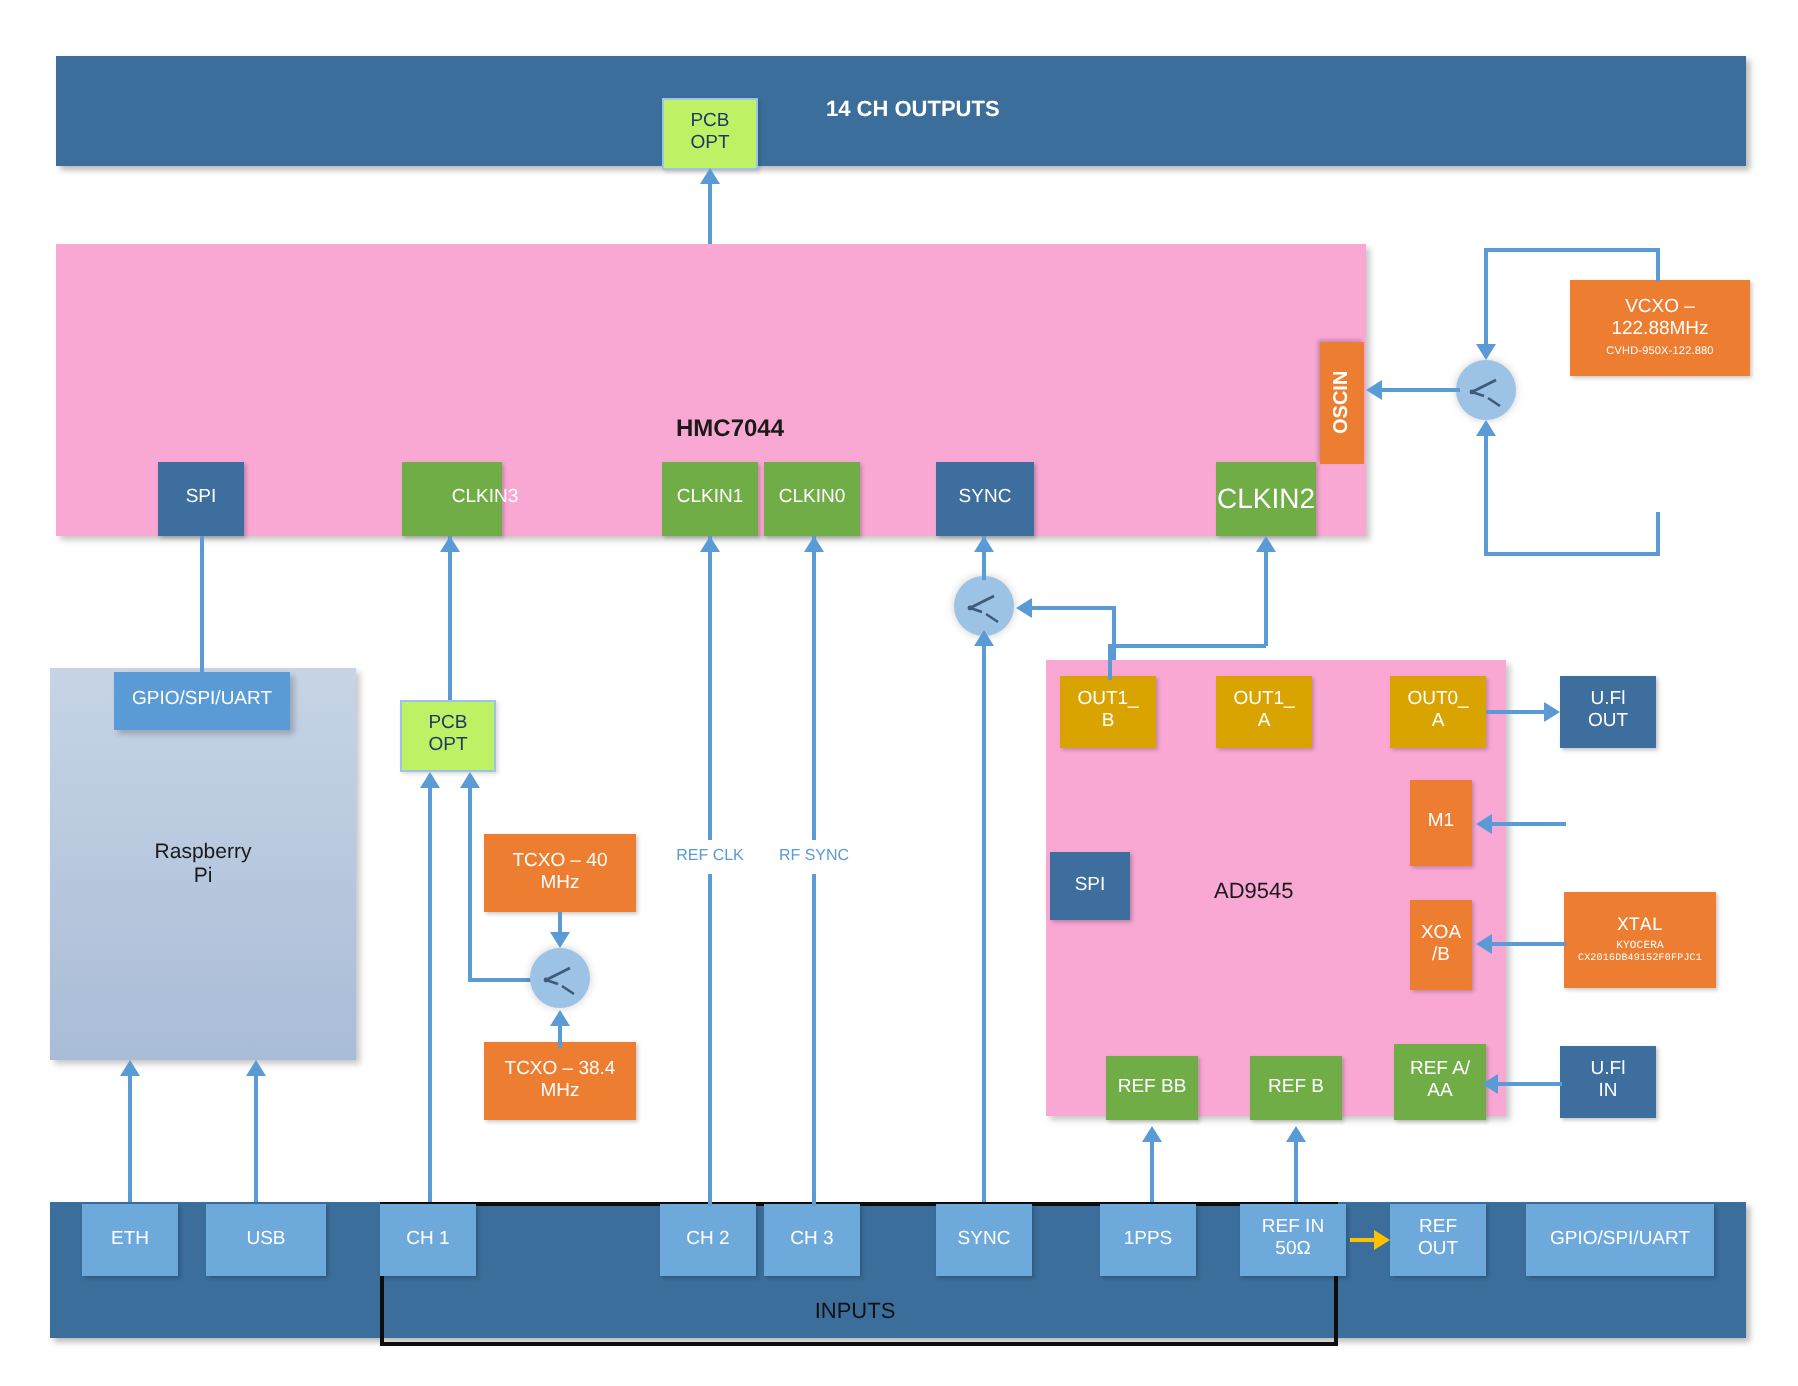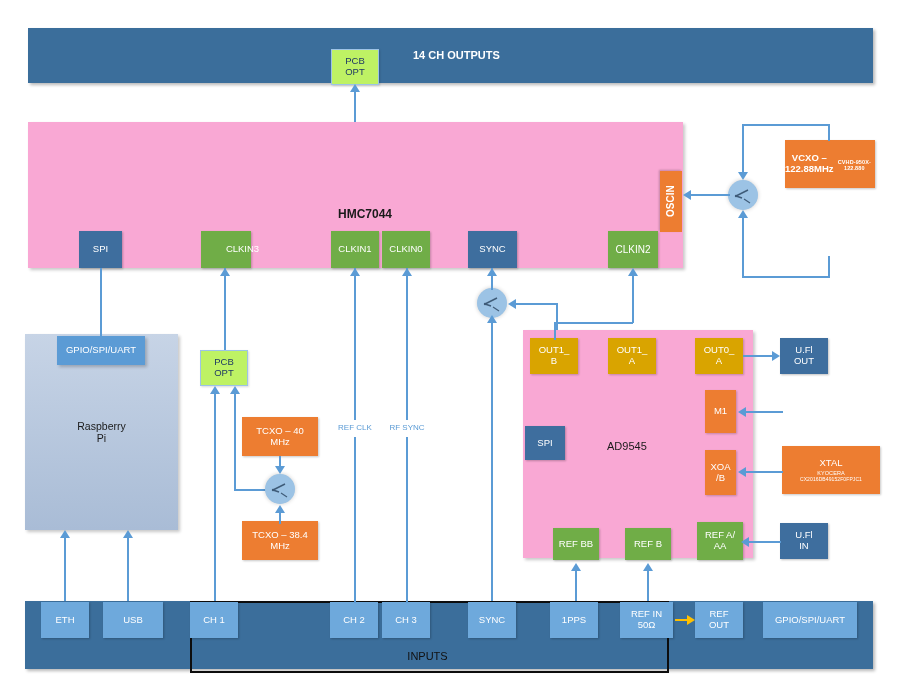--- a/index.html
+++ b/index.html
@@ -88,38 +88,38 @@
   </div>
   <div class="blk green" style="left:331px;top:231px;width:48px;height:37px;font-size:9.5px;">
     <span class="t">CLKIN1</span>
   </div>
   <div class="blk green" style="left:382px;top:231px;width:48px;height:37px;font-size:9.5px;">
     <span class="t">CLKIN0</span>
   </div>
   <div class="blk portdark" style="left:468px;top:231px;width:49px;height:37px;font-size:9.5px;">
     <span class="t">SYNC</span>
   </div>
-  <div class="blk green" style="left:608px;top:231px;width:50px;height:37px;font-size:10px;">
+  <div class="blk green" style="left:608px;top:231px;width:50px;height:37px;font-size:14px;">
     <span class="t">CLKIN2</span>
   </div>
 
   <div class="sw" style="left:728px;top:180px;">
     <svg width="30" height="30" viewBox="0 0 30 30" aria-hidden="true">
       <circle cx="15" cy="15" r="14.5" fill="#9CC3E5"></circle>
       <path d="M8 16 L20 10" stroke="#3f5b78" stroke-width="1.4" fill="none"></path>
       <path d="M8 16 L14 18" stroke="#3f5b78" stroke-width="1.4" fill="none"></path>
       <path d="M16 19 L22 23" stroke="#3f5b78" stroke-width="1.2" fill="none"></path>
       <circle cx="8" cy="16" r="1.2" fill="#3f5b78"></circle>
     </svg>
   </div>
 
   <div class="ln h" style="left:690px;top:194px;width:40px;"></div>
   <div class="arw left" style="left:683px;top:190px;"></div>
 
-  <div class="blk orange" style="left:785px;top:140px;width:90px;height:48px;font-size:9.5px;font-weight:bold;">
+  <div class="blk orange" style="left:785px;top:140px;width:90px;height:48px;flex-direction:column;font-size:9.5px;">
     <span class="t">VCXO –
 122.88MHz</span>
     <span class="sub">CVHD-950X-122.880</span>
   </div>
 
 
   <div class="ln v" style="left:828px;top:124px;height:17px;"></div>
   <div class="ln h" style="left:742px;top:124px;width:88px;"></div>
   <div class="ln v" style="left:742px;top:124px;height:50px;"></div>
   <div class="arw down" style="left:738px;top:172px;"></div>
@@ -266,21 +266,21 @@
   <div class="blk portdark" style="left:780px;top:338px;width:48px;height:36px;font-size:9.5px;">
     <span class="t">U.Fl
 OUT</span>
   </div>
   <div class="ln h" style="left:743px;top:355px;width:30px;"></div>
   <div class="arw right" style="left:772px;top:351px;"></div>
 
   <div class="ln h" style="left:745px;top:411px;width:38px;"></div>
   <div class="arw left" style="left:738px;top:407px;"></div>
 
-  <div class="blk orange" style="left:782px;top:446px;width:98px;height:48px;flex-direction:column;font-size:9.5px;">
+  <div class="blk orange" style="left:782px;top:446px;width:76px;height:48px;flex-direction:column;font-size:9.5px;font-family:Liberation Mono, monospace;">
     <span class="t">XTAL</span>
     <span class="sub">KYOCERA</span>
     <span class="sub2">CX2016DB49152F0FPJC1</span>
   </div>
   <div class="ln h" style="left:745px;top:471px;width:38px;"></div>
   <div class="arw left" style="left:738px;top:467px;"></div>
 
   <div class="blk portdark" style="left:780px;top:523px;width:48px;height:36px;font-size:9.5px;">
     <span class="t">U.Fl
 IN</span>

